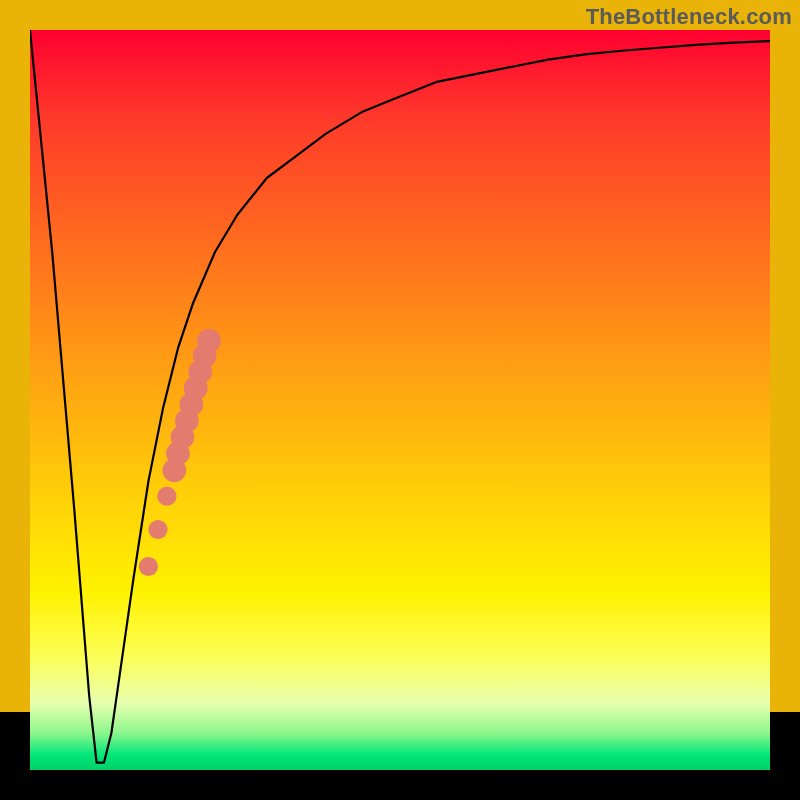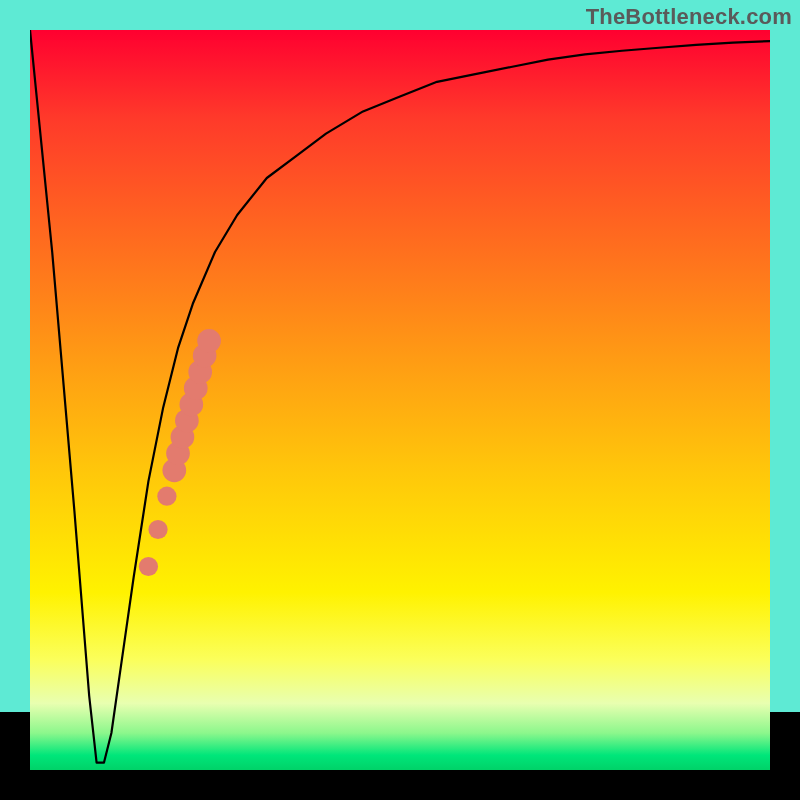--- a/index.html
+++ b/index.html
@@ -8,21 +8,21 @@
     width: 800px;
     height: 800px;
     overflow: hidden;
     background: #000;
     font-family: Arial, Helvetica, sans-serif;
   }
   .frame {
     position: relative;
     width: 800px;
     height: 712px;
-    background: #5eead4;
+    background: #eab308;
   }
   .plot {
     position: absolute;
     left: 30px;
     top: 30px;
     width: 740px;
     height: 740px;
     overflow: hidden;
   }
   .gradient {

